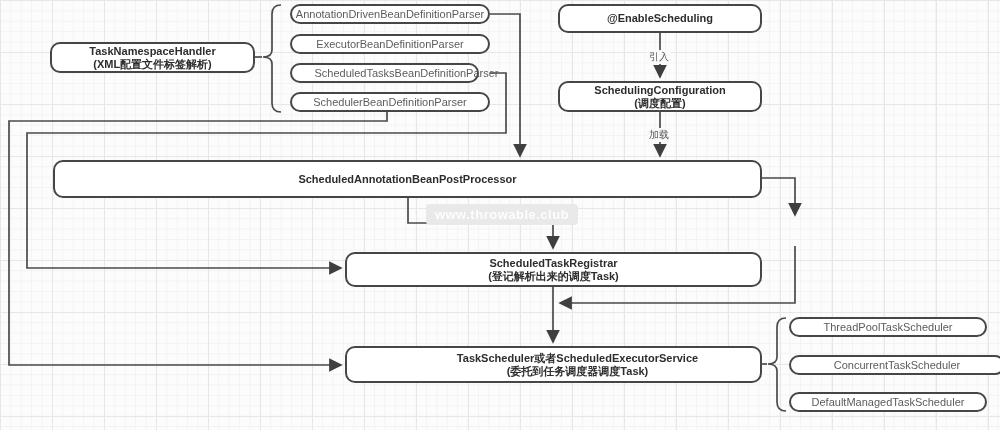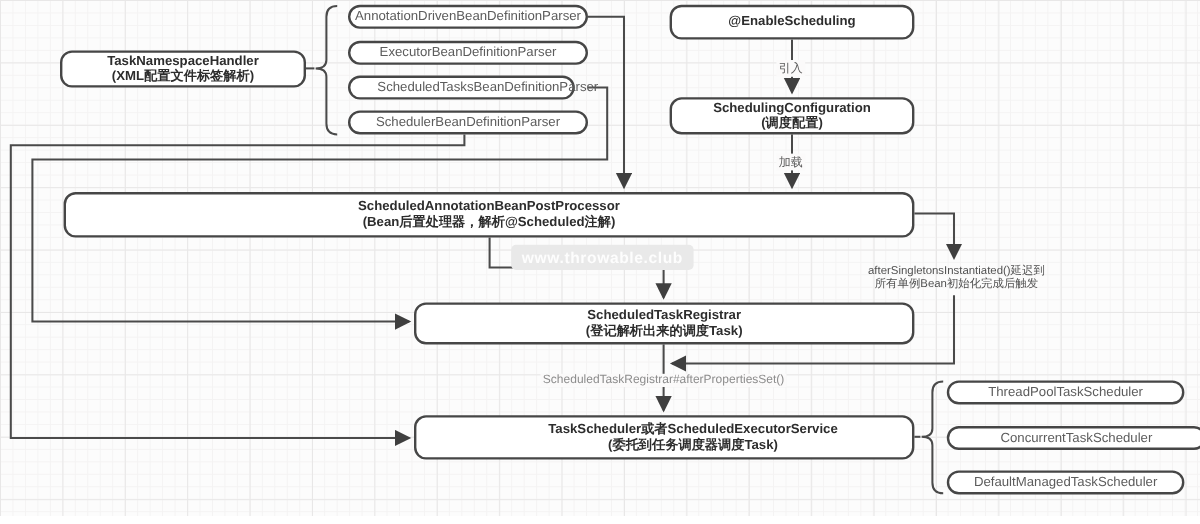--- a/index.html
+++ b/index.html
@@ -85,39 +85,33 @@
   <div class="node" style="left:558px;top:4px;width:204px;height:29px;">
     <div class="t">@EnableScheduling</div>
   </div>
   <div class="node" style="left:558px;top:81px;width:204px;height:31px;">
     <div class="t">SchedulingConfiguration</div>
     <div class="t">(调度配置)</div>
   </div>
 
   <div class="node" style="left:53px;top:160px;width:709px;height:38px;">
     <div class="t">ScheduledAnnotationBeanPostProcessor</div>
-    <div class="t">(Bean后置处理器，解析@Scheduled注解)</div>
   </div>
   <div class="node" style="left:345px;top:252px;width:417px;height:35px;">
     <div class="t">ScheduledTaskRegistrar</div>
     <div class="t">(登记解析出来的调度Task)</div>
   </div>
   <div class="node" style="left:345px;top:346px;width:417px;height:37px;padding-left:48px;">
     <div class="t">TaskScheduler或者ScheduledExecutorService</div>
     <div class="t">(委托到任务调度器调度Task)</div>
   </div>
 
   <div class="node plain" style="left:789px;top:317px;width:198px;height:20px;">ThreadPoolTaskScheduler</div>
   <div class="node plain" style="left:789px;top:355px;width:216px;height:20px;">ConcurrentTaskScheduler</div>
   <div class="node plain" style="left:789px;top:392px;width:198px;height:20px;">DefaultManagedTaskScheduler</div>
 
   <div class="edge-label" style="left:659px;top:57px;">引入</div>
   <div class="edge-label" style="left:659px;top:135px;">加载</div>
-  <div class="annotation" style="left:797px;top:220px;">
-    <div>afterSingletonsInstantiated()延迟到</div>
-    <div>所有单例Bean初始化完成后触发</div>
-  </div>
-  <div class="edge-label aps-label" style="left:553px;top:317px;">ScheduledTaskRegistrar#afterPropertiesSet()</div>
 
   <div class="watermark">www.throwable.club</div>
 
   <div class="bottom-strip"></div>
 </div>
 
 </body></html>

